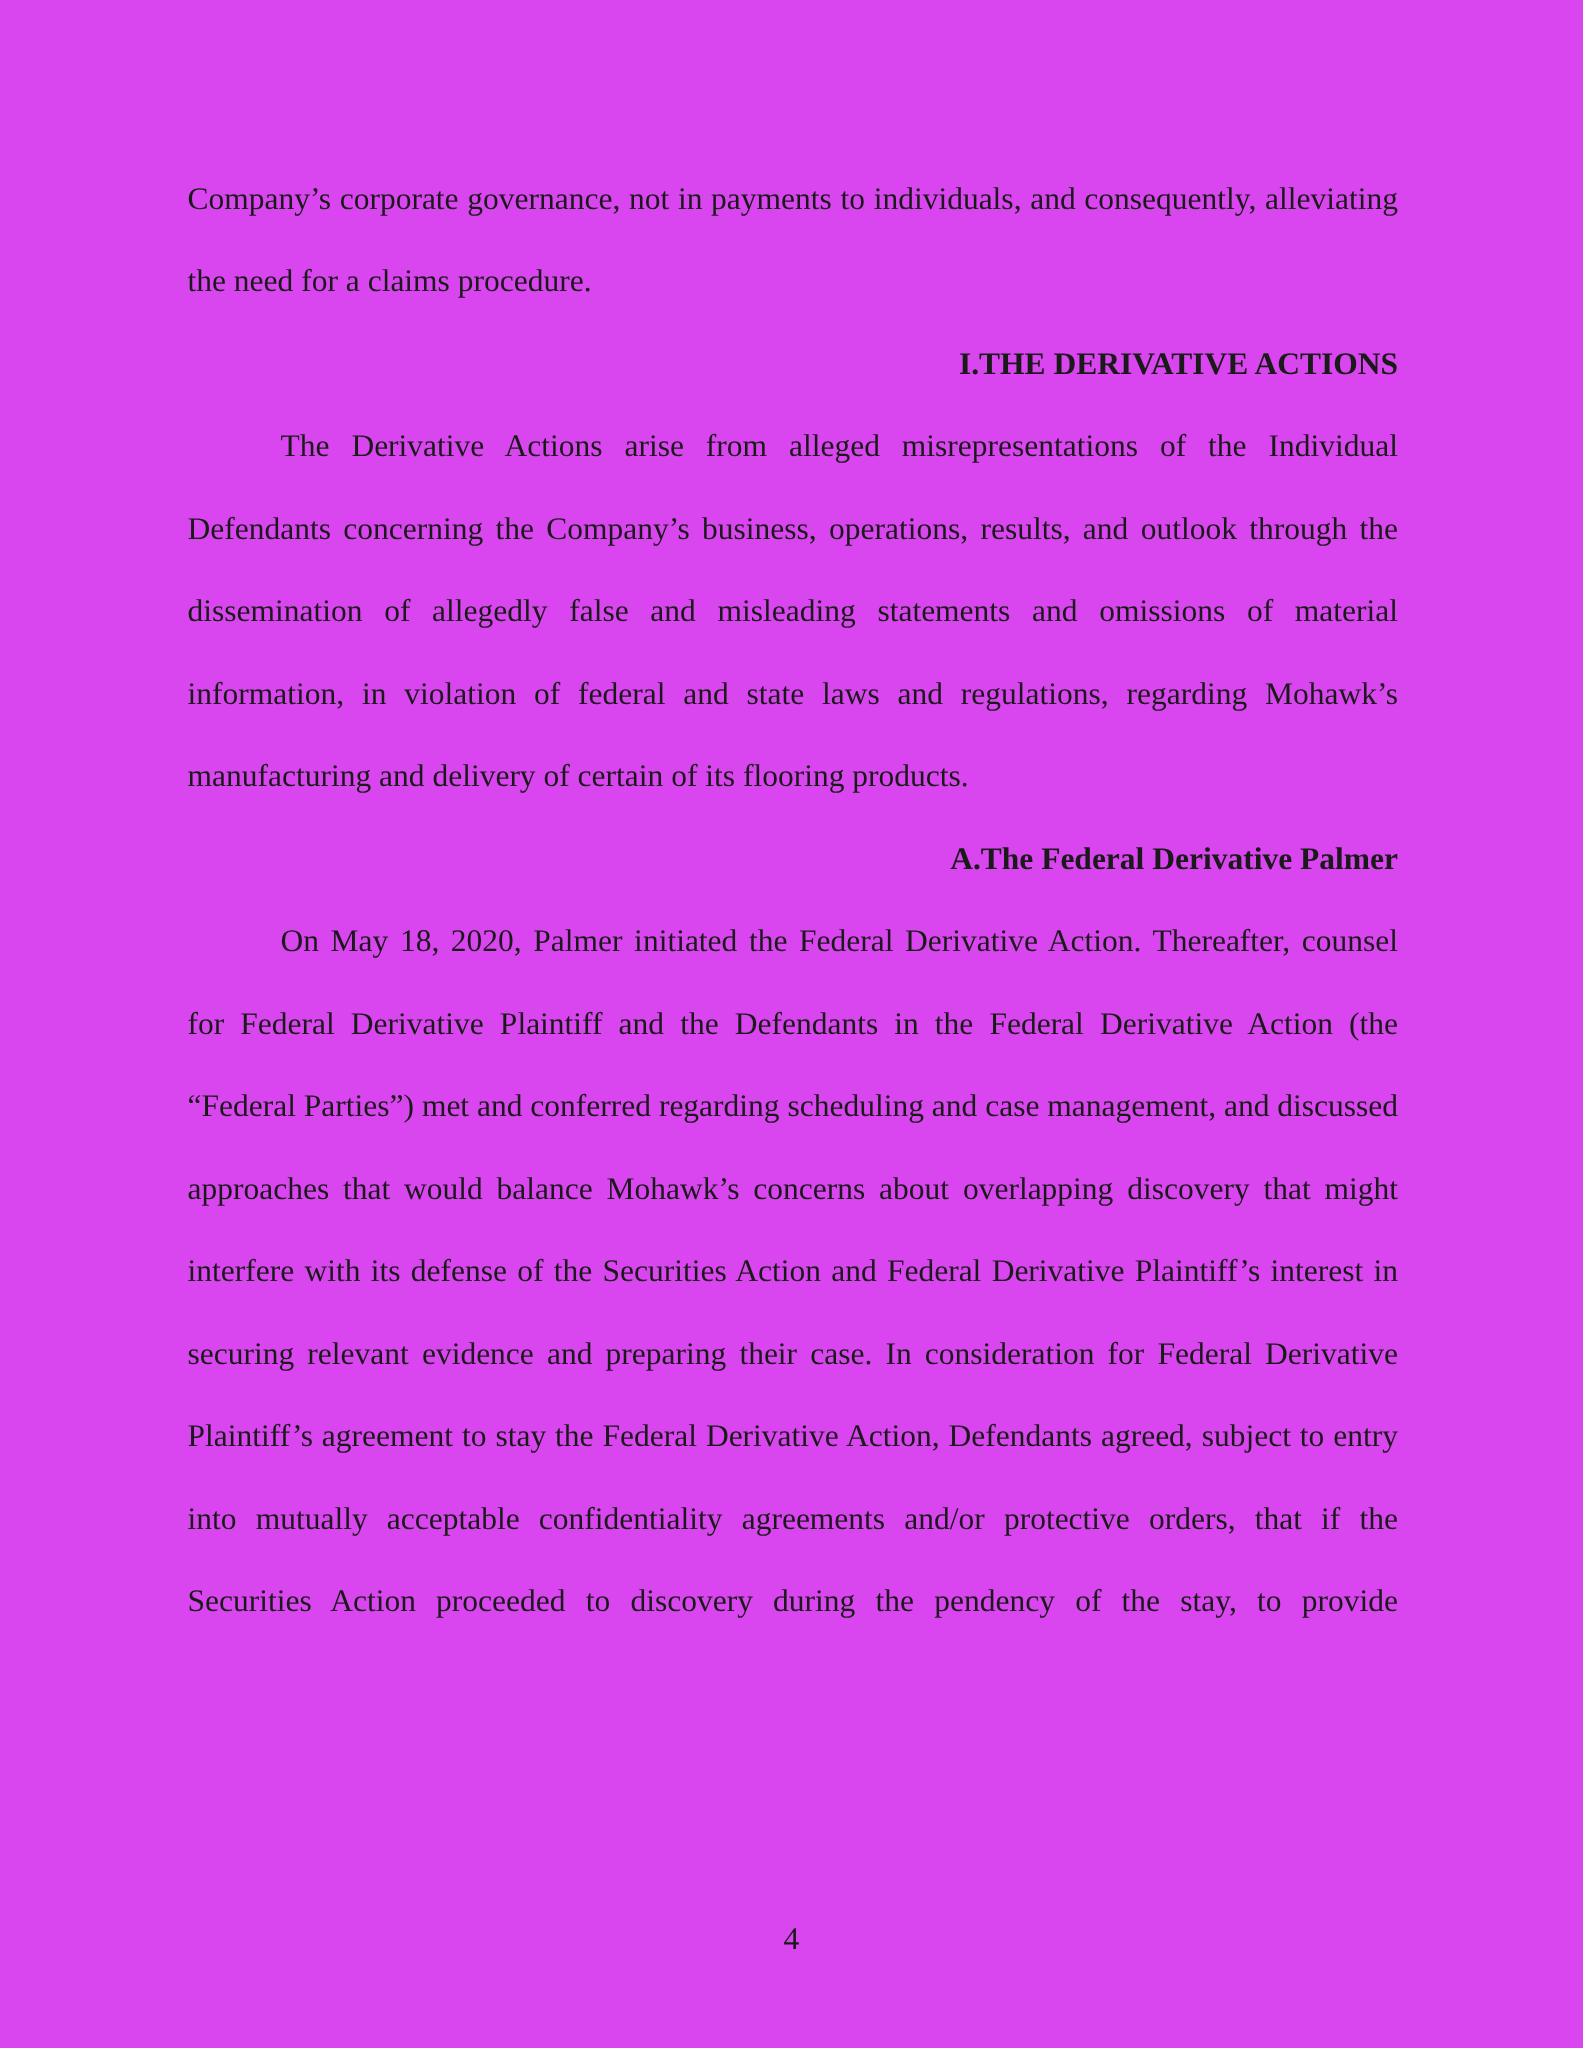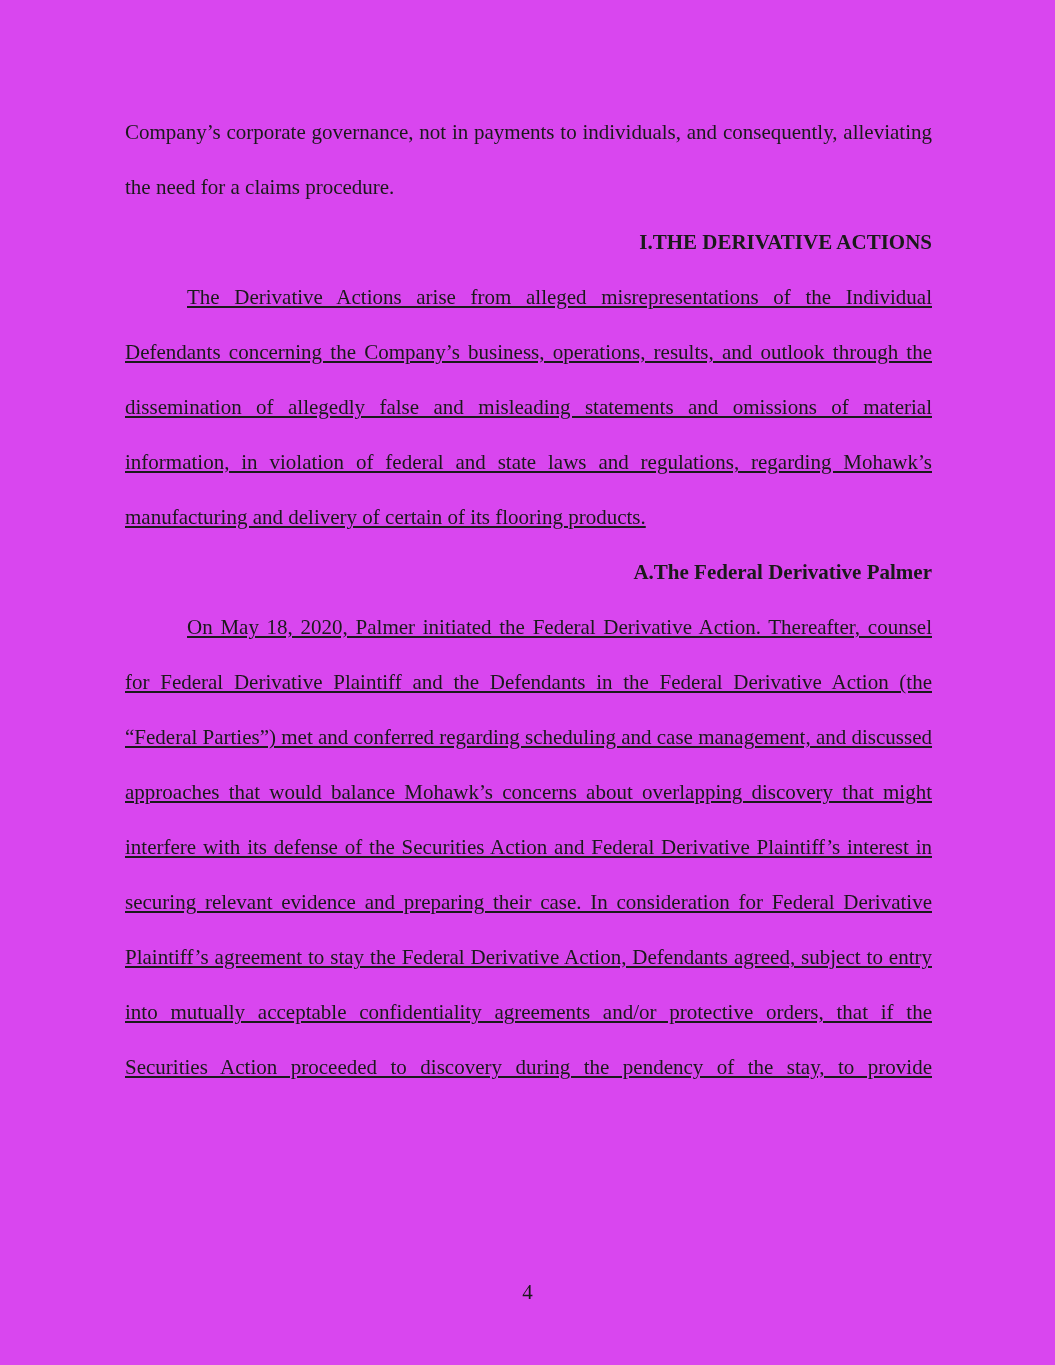--- a/index.html
+++ b/index.html
@@ -19,21 +19,20 @@
     font-size: 21px;
     line-height: 2.62;
     color: #1a1a1a;
   }
   .para {
     margin: 0;
     text-align: justify;
   }
   .para.indent {
     text-indent: 62px;
-    text-decoration: underline;
   }
   .para.continued {
     text-align-last: justify;
   }
   .heading {
     margin: 0;
     font-weight: bold;
     text-align: right;
   }
   .heading .h-label {

